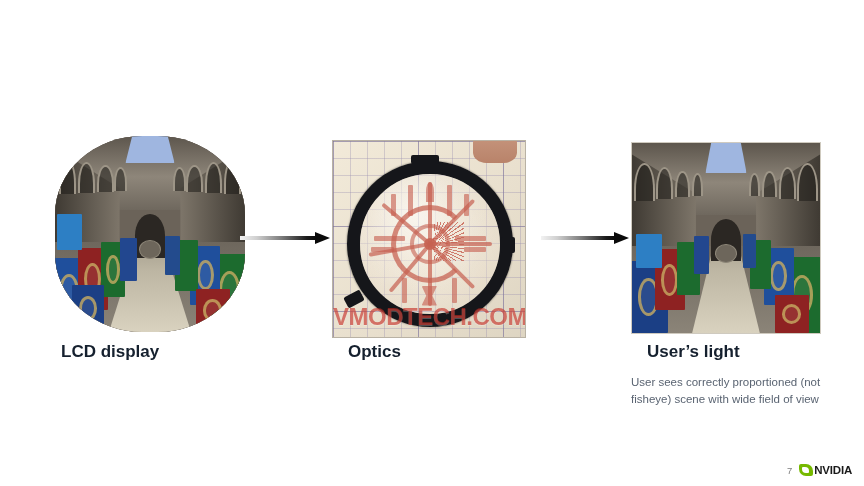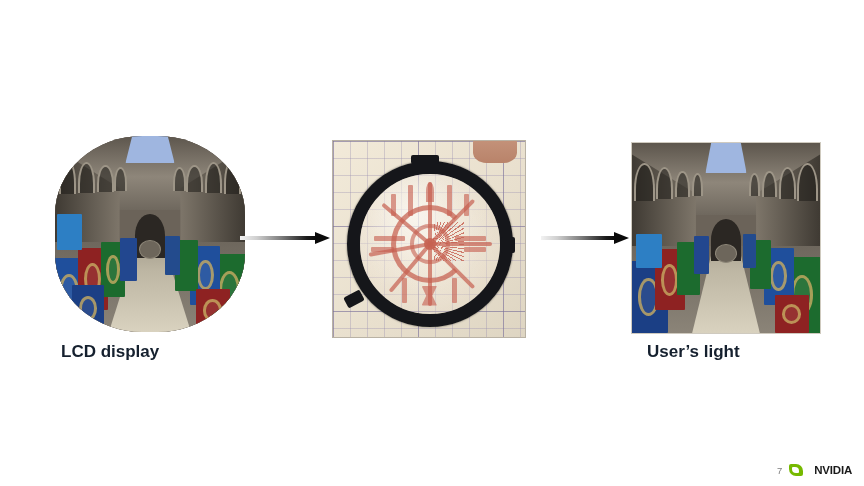--- a/index.html
+++ b/index.html
@@ -69,21 +69,21 @@
     border-left:15px solid #0a0a0a;
   }
 
   
   .footer {
     position:absolute;
     right:12px; bottom:10px;
     display:flex; align-items:center; gap:7px;
   }
   .page-num { font-size:9.5px; color:#7d7d7d; }
-  .nv-logo { display:flex; align-items:center; gap:11px;justify-content:flex-end; }
+  .nv-logo { display:flex; align-items:center; gap:1px;justify-content:flex-end; }
   .nv-eye {
     width:14px; height:12px;
     background:#76b900;
     border-radius:2px 7px 2px 7px;
     position:relative;
     overflow:hidden;
   }
   .nv-eye::after {
     content:"";
     position:absolute;
@@ -391,22 +391,24 @@
             <div class="glyph" style="left:30%;top:74%;width:5px;height:18%;"></div>
             <div class="glyph" style="left:44%;top:80%;width:11%;height:14%;
                  clip-path:polygon(0 0,100% 0,70% 50%,100% 100%,0 100%,30% 50%);"></div>
             <div class="glyph" style="left:66%;top:74%;width:5px;height:18%;"></div>
             <div class="glyph" style="left:47%;top:6%;width:6%;height:14%;
                  border-radius:50% 50% 0 0;"></div>
             <div class="hub"></div>
           </div>
         </div>
 
+        <div class="watermark">VMODTECH.COM</div>
       </div>
     </div>
+    <div class="caption-head">Optics</div>
   </div>
 
   <div class="arrow arrow-2">
     <div class="shaft"></div>
     <div class="head"></div>
   </div>
 
   <div class="col col-3">
     <div class="figure-wrap" style="height:206px;">
       <div class="userview">
@@ -450,20 +452,21 @@
             </div>
           <div class="banner" style="right:26%;top:51%;width:11%;height:26%;background:#1c6b2e;"></div>
           <div class="banner" style="right:34%;top:48%;width:7%;height:18%;background:#234b8d;"></div>
           <div class="banner" style="right:6%;top:80%;width:18%;height:20%;background:#8e2222;">
             <div class="emblem"></div>
             </div>
         </div>
       </div>
     </div>
     <div class="caption-head">User’s light</div>
+    <div class="caption-body">User sees correctly proportioned (not fisheye) scene with wide field of view</div>
   </div>
 
   <div class="footer">
     <span class="page-num">7</span>
     <span class="nv-logo">
       <span class="nv-eye"></span>
       <span class="nv-word">NVIDIA</span>
     </span>
   </div>
 

